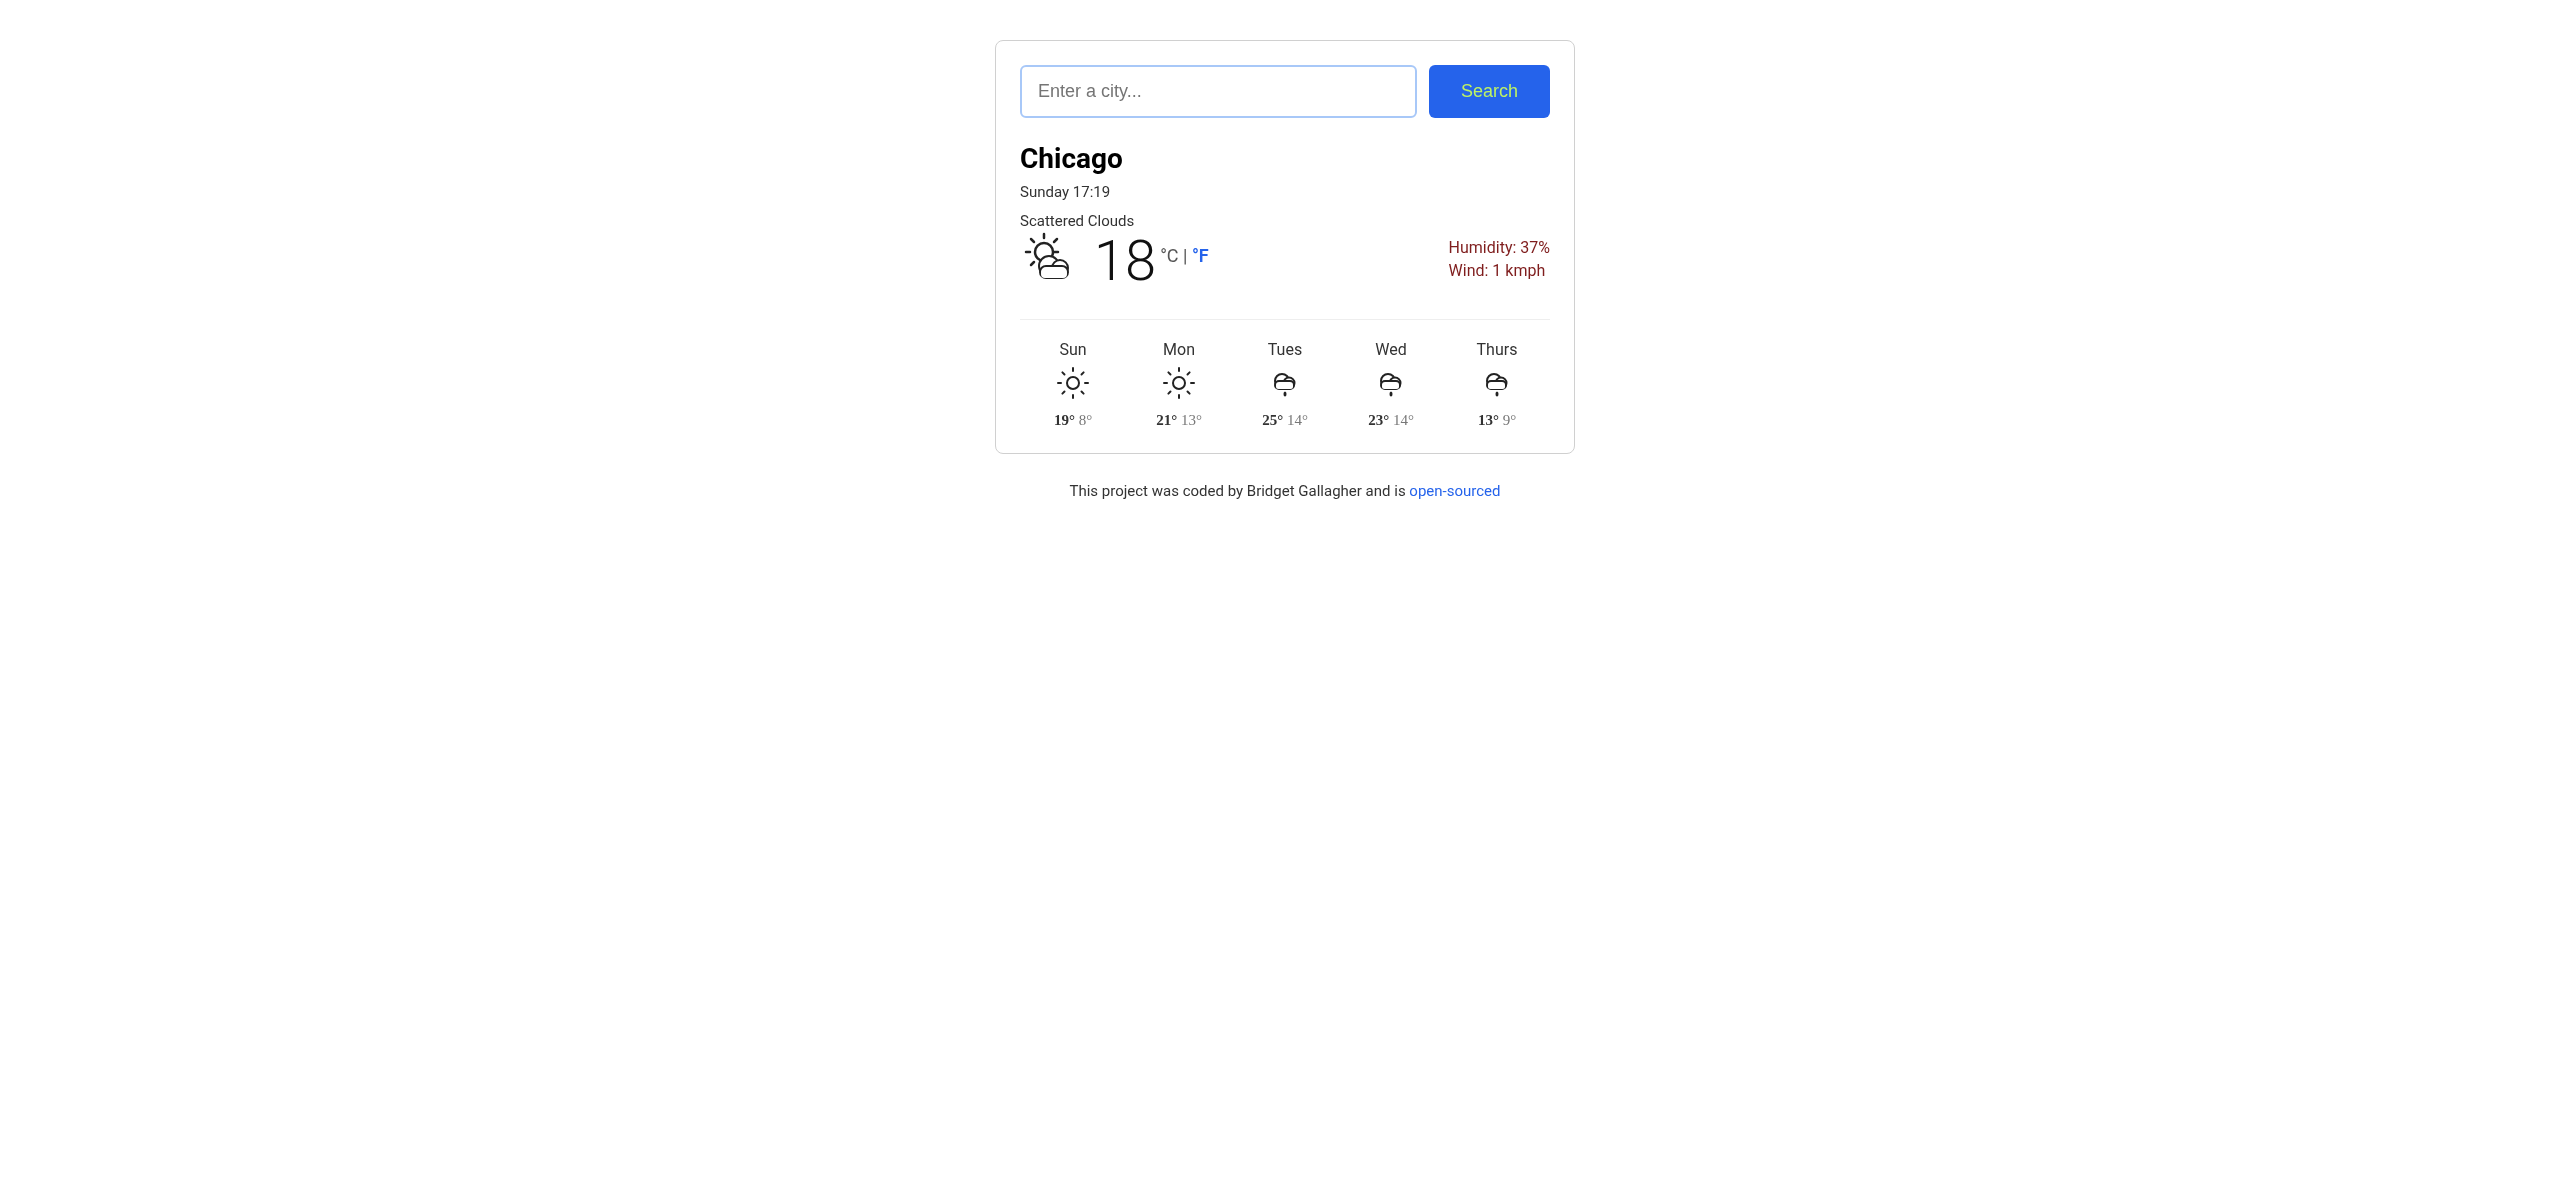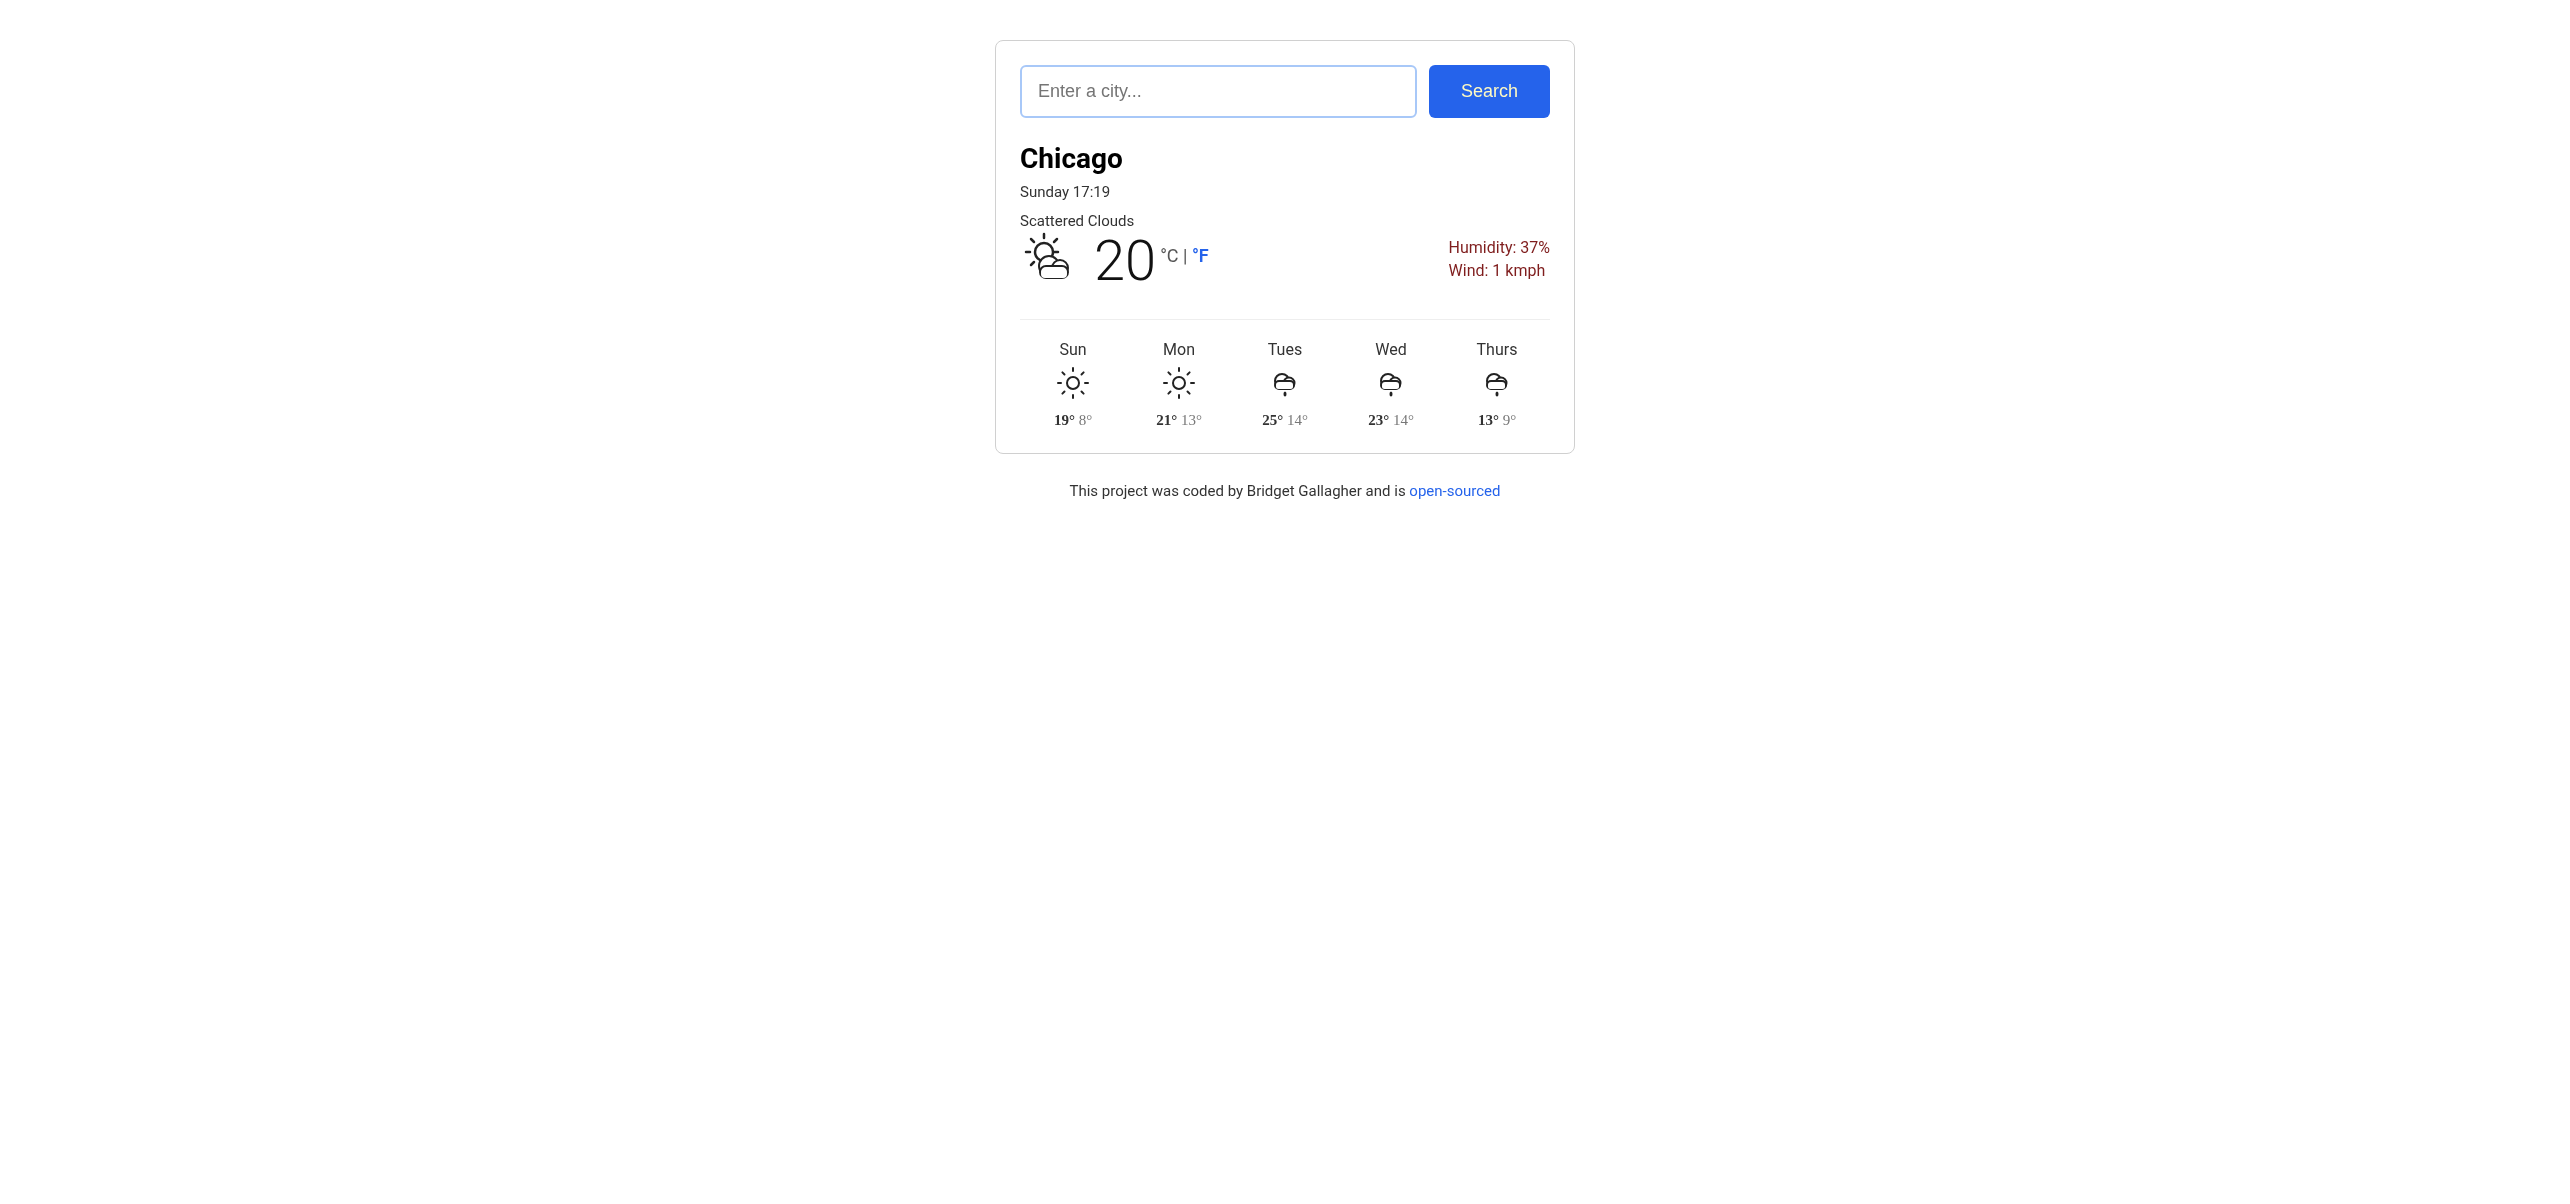--- a/index.html
+++ b/index.html
@@ -32,21 +32,21 @@
       padding: 14px 16px;
       font-size: 18px;
       border: 2px solid #a8c8f8;
       border-radius: 6px;
       outline: none;
       color: #3b82f6;
     }
 
     .search-btn {
       background: #2563eb;
-      color: #fef9c3;
+      color: #bef264;
       border: none;
       border-radius: 6px;
       padding: 14px 32px;
       font-size: 18px;
       font-weight: 500;
       cursor: pointer;
       white-space: nowrap;
     }
 
     .city-name {
@@ -180,21 +180,21 @@
 
         <rect x="18" y="30" width="38" height="18" rx="9" fill="white" stroke="white" stroke-width="1"></rect>
         <ellipse cx="29" cy="36" rx="10" ry="10" fill="white" stroke="#222" stroke-width="2"></ellipse>
         <ellipse cx="40" cy="38" rx="8" ry="8" fill="white" stroke="#222" stroke-width="2"></ellipse>
         <rect x="20" y="36" width="28" height="12" rx="6" fill="white" stroke="#222" stroke-width="2"></rect>
         <rect x="21" y="40" width="26" height="8" rx="4" fill="white"></rect>
       </svg>
     </div>
 
     <div style="display:flex; align-items:flex-start; gap:4px;">
-      <span class="temp-display">20</span>
+      <span class="temp-display">18</span>
       <div style="display:flex; flex-direction:column; justify-content:flex-end; padding-top:12px;">
         <span class="unit-toggle">
           <span style="color:#555;">°C</span>
           <span style="color:#555;">|</span>
           <span style="color:#2563eb; font-weight:600;">°F</span>
         </span>
       </div>
     </div>
 
     <div class="weather-details">

